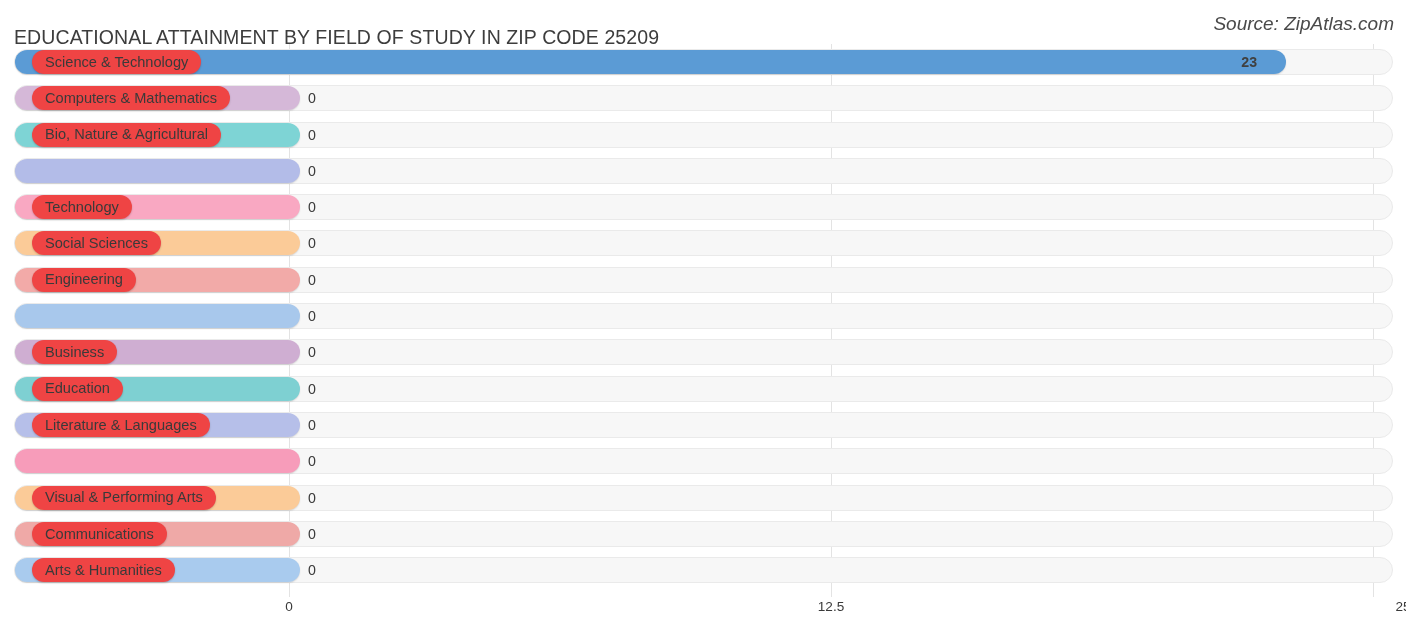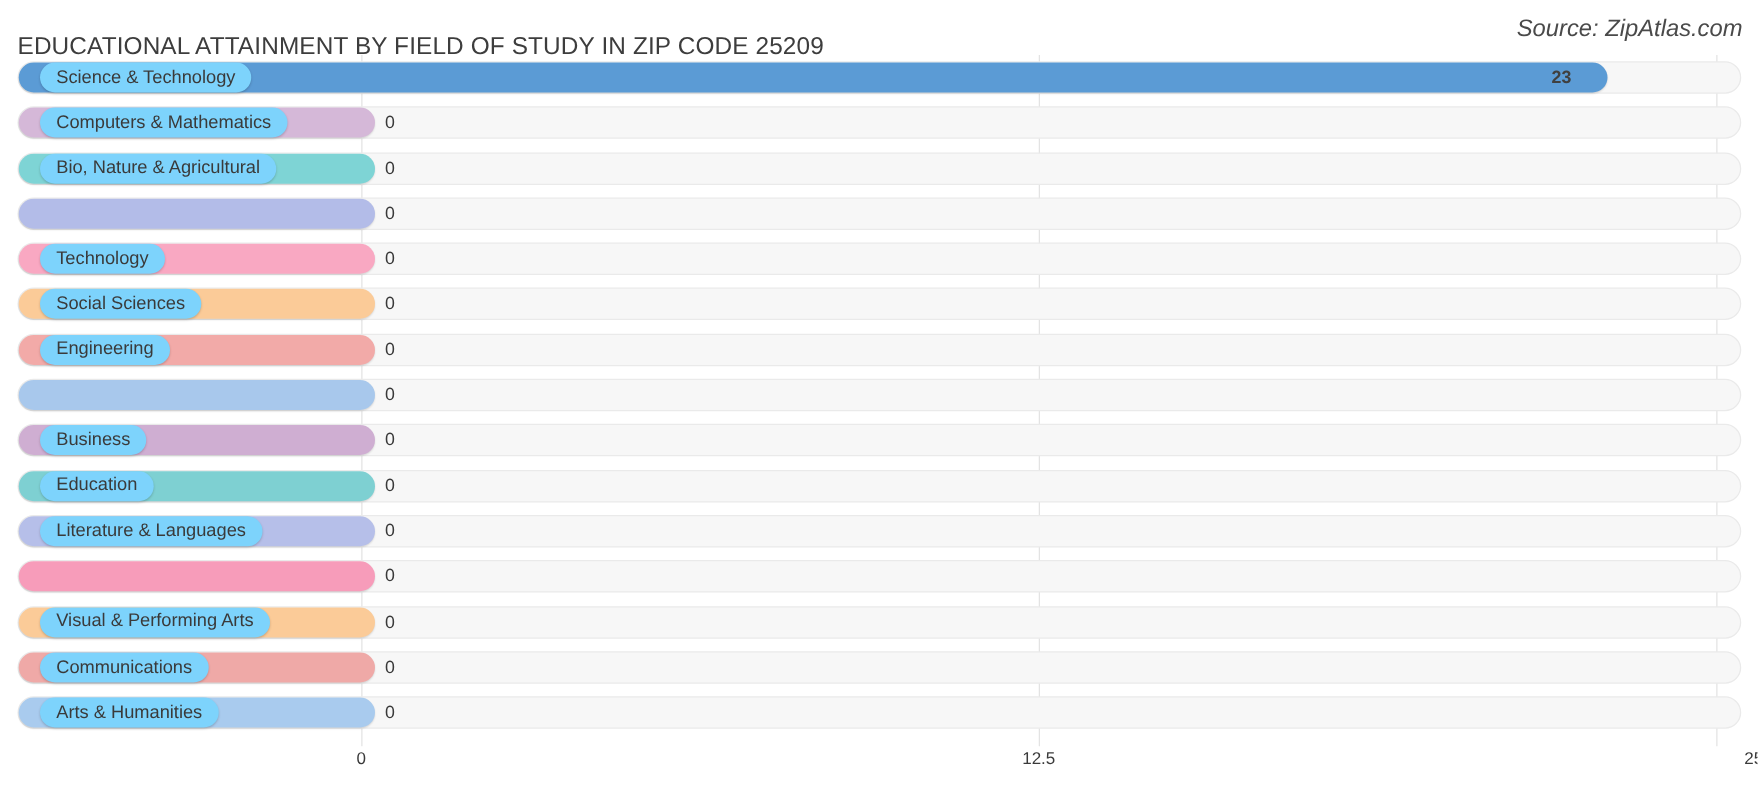--- a/index.html
+++ b/index.html
@@ -93,21 +93,21 @@
     top: 6px;
     height: 24px;
     border-radius: 12px;
     box-shadow: 0 1px 1.5px rgba(0,0,0,0.13);
   }
   .label-pill {
     position: absolute;
     left: 32px;
     top: 6px;
     height: 24px;
-    background: #7dd3fc;
+    background: #ef4444;
     border-radius: 12px;
     display: flex;
     align-items: center;
     padding: 0 13px;
     box-shadow: 0 1px 2px rgba(0,0,0,0.20);
     white-space: nowrap;
   }
   .label-pill span {
     font-size: 14.6px;
     color: #3a3a3a;

